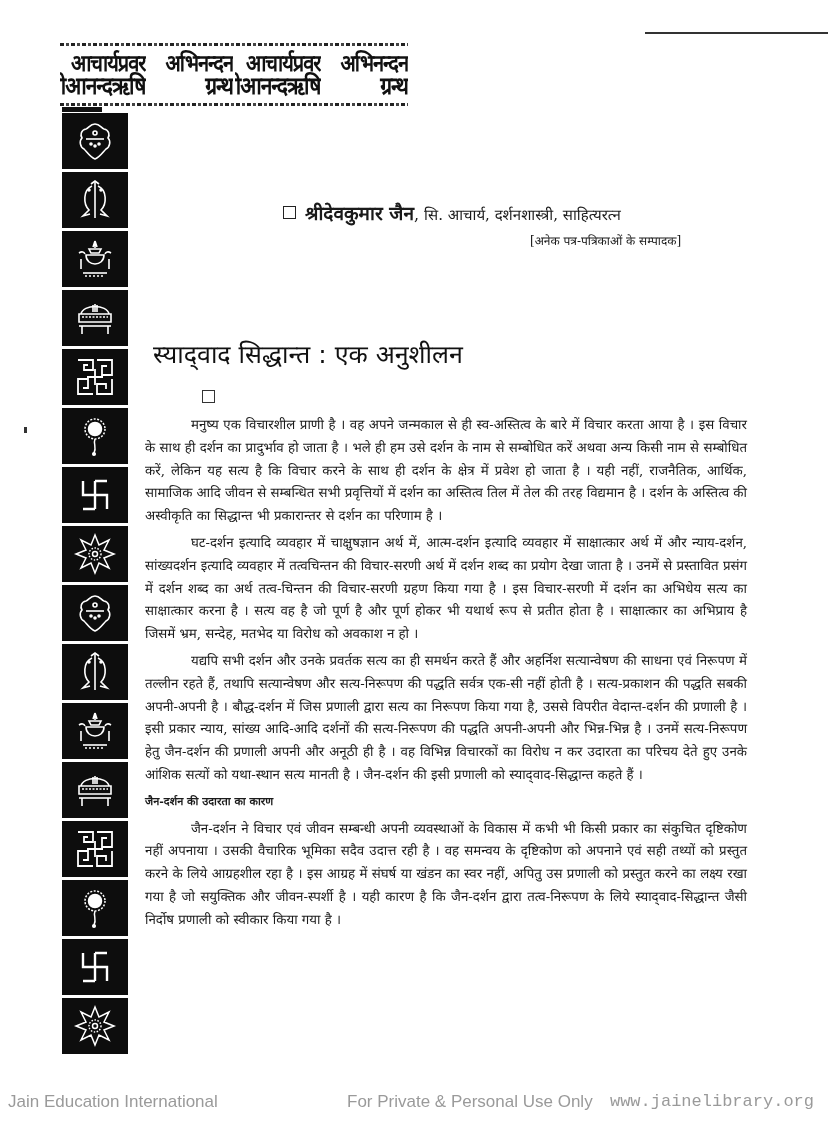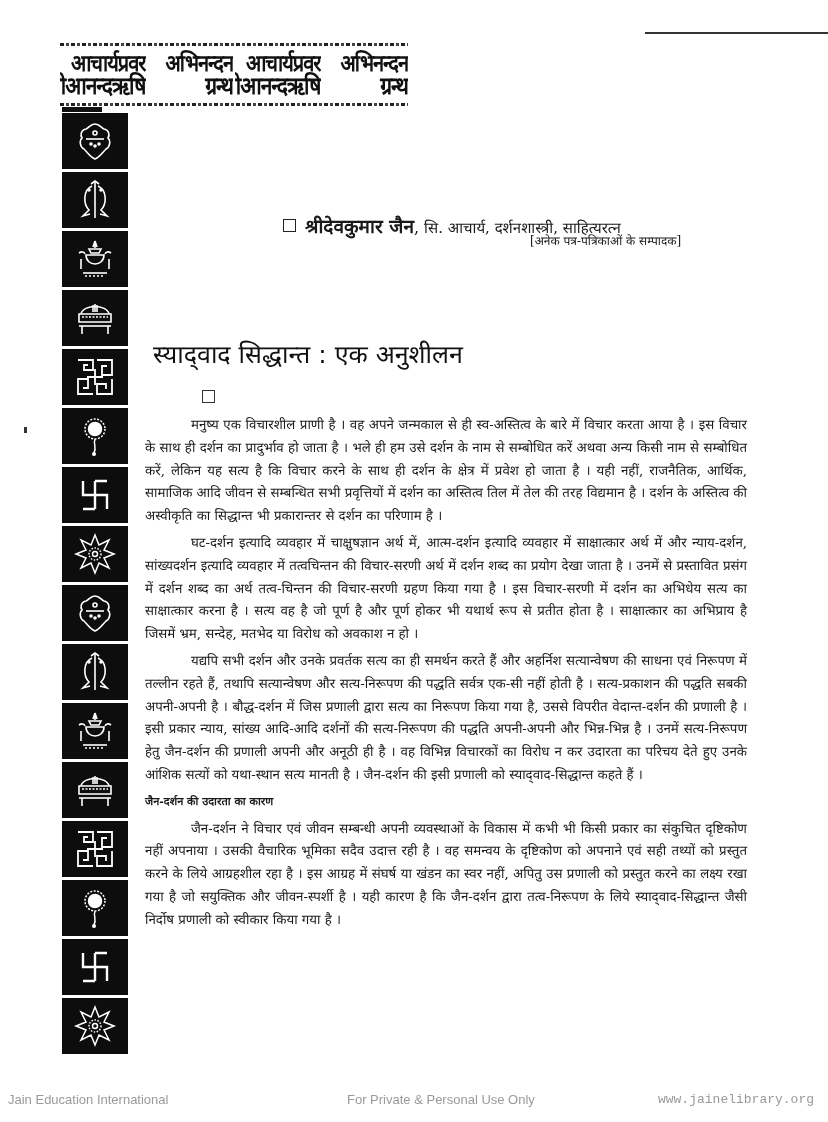--- a/index.html
+++ b/index.html
@@ -42,21 +42,21 @@
   .tile {
     width:66px; height:56px; background:#0d0d0d;
     display:flex; align-items:center; justify-content:center;
   }
   .tile svg { width:44px; height:44px; }
   .mark {
     position:absolute; left:24px; top:427px; width:3px; height:6px; background:#333;
   }
   
   .author {
-    position:absolute; left:283px; top:213px; font-size:16px; white-space:nowrap;
+    position:absolute; left:283px; top:200px; font-size:16px; white-space:nowrap;
   }
   .author .box {
     display:inline-block; width:11px; height:11px; border:1.4px solid #222; margin-right:9px; vertical-align:1px;
   }
   .author .name { font-size:19px; font-weight:bold; }
   .author .cred { font-size:15px; }
   .editor {
     position:absolute; left:530px; top:232px; font-size:12px; white-space:nowrap;
   }
   
@@ -69,21 +69,21 @@
   }
   
   .body {
     position:absolute; left:145px; top:414px; width:602px; font-size:13.3px; line-height:22.8px;
     text-align:justify; color:#1b1b1b;
   }
   .body p { margin:0 0 4px 0; text-indent:46px; }
   .body h3 { margin:1px 0 4px 0; font-size:11px; font-weight:bold; font-family:"DejaVu Sans", sans-serif; }
   
   .footer {
-    position:absolute; top:1092px; font-family:"Liberation Sans", sans-serif; font-size:13px; color:#9a9a9a;
+    position:absolute; top:1092px; font-family:"Liberation Sans", sans-serif; font-size:17px; color:#9a9a9a;
   }
   .footer.left { left:8px; }
   .footer.center { left:347px; }
   .footer.right { right:14px;font-family:Liberation Mono, monospace; }
 </style>
 </head>
 <body>
 
 <div class="topline"></div>
 

